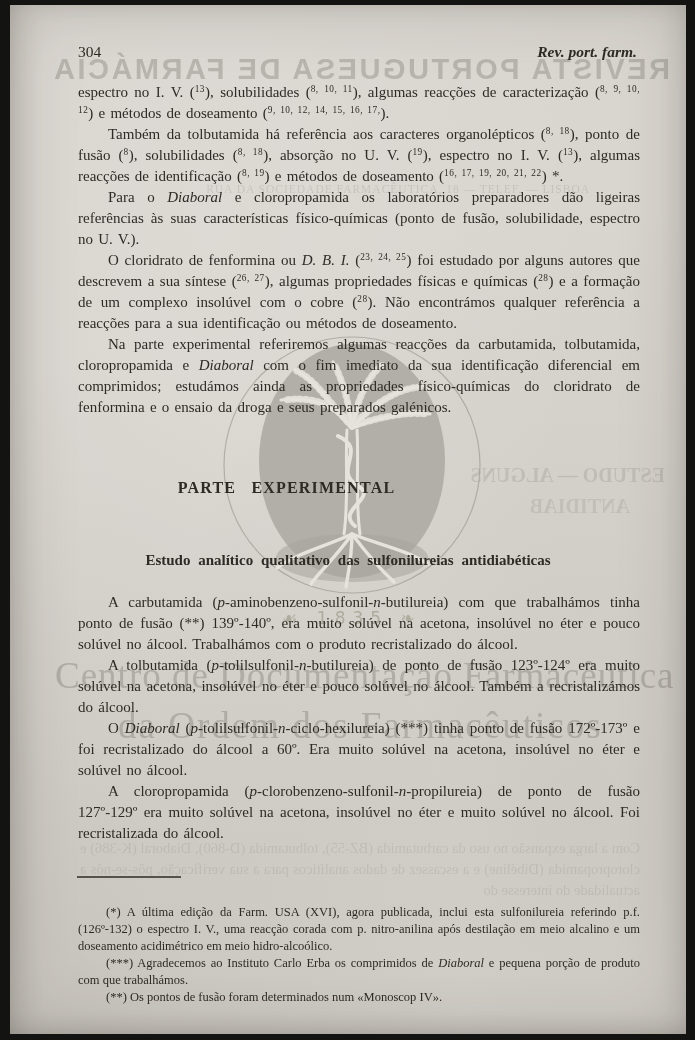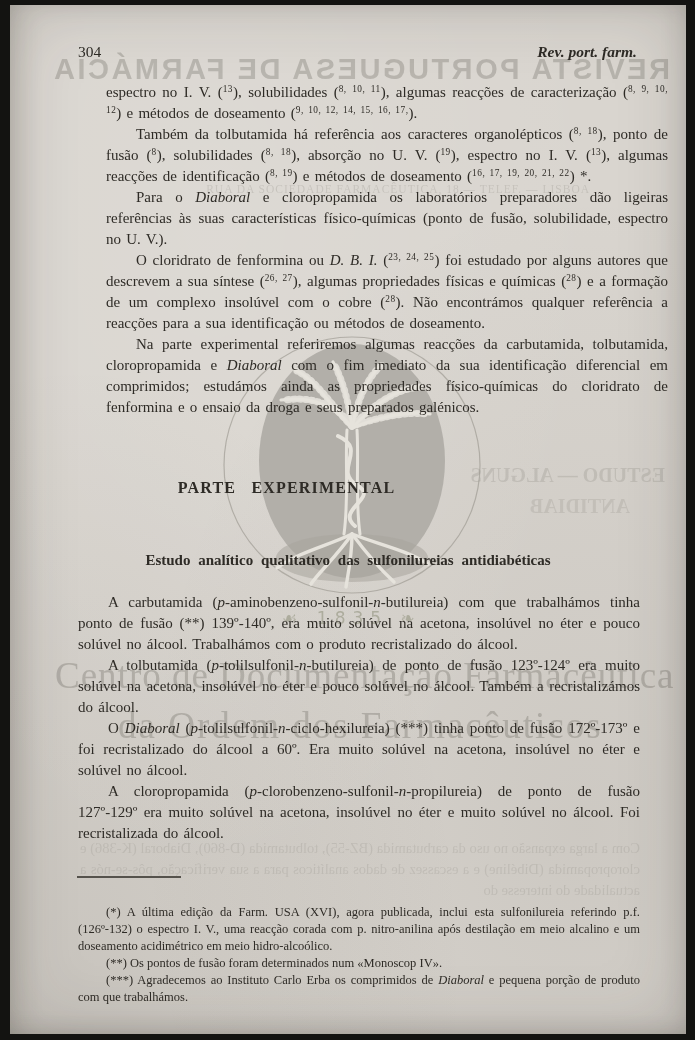--- a/index.html
+++ b/index.html
@@ -16,21 +16,21 @@
   }
   .vignette{position:absolute;inset:0;z-index:9;pointer-events:none;
     box-shadow:inset 0 0 70px rgba(40,35,25,0.18), inset 14px 0 30px -12px rgba(40,35,25,0.22), inset -10px -8px 28px -12px rgba(40,35,25,0.18);}
   
   .hdr-num{position:absolute;left:68px;top:38px;font-size:15.5px;z-index:3;}
   .hdr-journal{position:absolute;right:49px;top:38px;font-size:15.5px;font-weight:bold;font-style:italic;z-index:3;}
   
   .textblock{position:absolute;left:68px;width:562px;z-index:3;font-size:15px;line-height:21px;text-align:justify;word-spacing:1.5px;}
   .textblock p{margin:0;text-indent:30px;}
   .textblock p.noindent{text-indent:0;}
-  .grp1{top:77px;margin-left:28px;}
+  .grp1{top:77px;}
   .grp2{top:587px;}
   .run-i{font-style:italic;}
   .run-sup{font-size:0.62em;vertical-align:0.55em;line-height:0;letter-spacing:0.5px;}
   .h1{position:absolute;left:0;top:474px;width:553px;text-align:center;font-size:16px;font-weight:bold;letter-spacing:1.2px;word-spacing:10px;z-index:3;}
   .h2{position:absolute;left:0;top:527px;width:676px;text-align:center;font-size:15px;font-weight:bold;word-spacing:4px;z-index:3;margin-top:20px;}
   
   .fnrule{position:absolute;left:67px;top:871px;width:104px;height:2px;background:#55524c;z-index:3;}
   .footnotes{position:absolute;left:68px;top:899px;width:562px;z-index:3;font-size:12.5px;line-height:17px;text-align:justify;}
   .footnotes p{margin:0;text-indent:28px;}
   
@@ -120,18 +120,18 @@
   <div class="textblock grp2">
     <p><span>A carbutamida (</span><span class="run-i">p</span><span>-aminobenzeno-sulfonil-</span><span class="run-i">n</span><span>-butilureia) com que trabalhámos tinha ponto de fusão (**) 139º-140º, era muito solúvel na acetona, insolúvel no éter e pouco solúvel no álcool. Trabalhámos com o produto recristalizado do álcool.</span></p>
     <p><span>A tolbutamida (</span><span class="run-i">p</span><span>-tolilsulfonil-</span><span class="run-i">n</span><span>-butilureia) de ponto de fusão 123º-124º era muito solúvel na acetona, insolúvel no éter e pouco solúvel no álcool. Também a recristalizámos do álcool.</span></p>
     <p><span>O </span><span class="run-i">Diaboral</span><span> (</span><span class="run-i">p</span><span>-tolilsulfonil-</span><span class="run-i">n</span><span>-ciclo-hexilureia) (***) tinha ponto de fusão 172º-173º e foi recristalizado do álcool a 60º. Era muito solúvel na acetona, insolúvel no éter e solúvel no álcool.</span></p>
     <p><span>A cloropropamida (</span><span class="run-i">p</span><span>-clorobenzeno-sulfonil-</span><span class="run-i">n</span><span>-propilureia) de ponto de fusão 127º-129º era muito solúvel na acetona, insolúvel no éter e muito solúvel no álcool. Foi recristalizada do álcool.</span></p>
   </div>
 
   <div class="fnrule"></div>
   <div class="footnotes">
     <p><span>(*) A última edição da Farm. USA (XVI), agora publicada, inclui esta sulfonilureia referindo p.f. (126º-132) o espectro I. V., uma reacção corada com p. nitro-anilina após destilação em meio alcalino e um doseamento acidimétrico em meio hidro-alcoólico.</span></p>
+    <p><span>(***) Agradecemos ao Instituto Carlo Erba os comprimidos de </span><span class="run-i">Diaboral</span><span> e pequena porção de produto com que trabalhámos.</span></p>
     <p><span>(**) Os pontos de fusão foram determinados num «Monoscop IV».</span></p>
-    <p><span>(***) Agradecemos ao Instituto Carlo Erba os comprimidos de </span><span class="run-i">Diaboral</span><span> e pequena porção de produto com que trabalhámos.</span></p>
   </div>
 
   <div class="vignette"></div>
 </div>
 
 </body></html>

